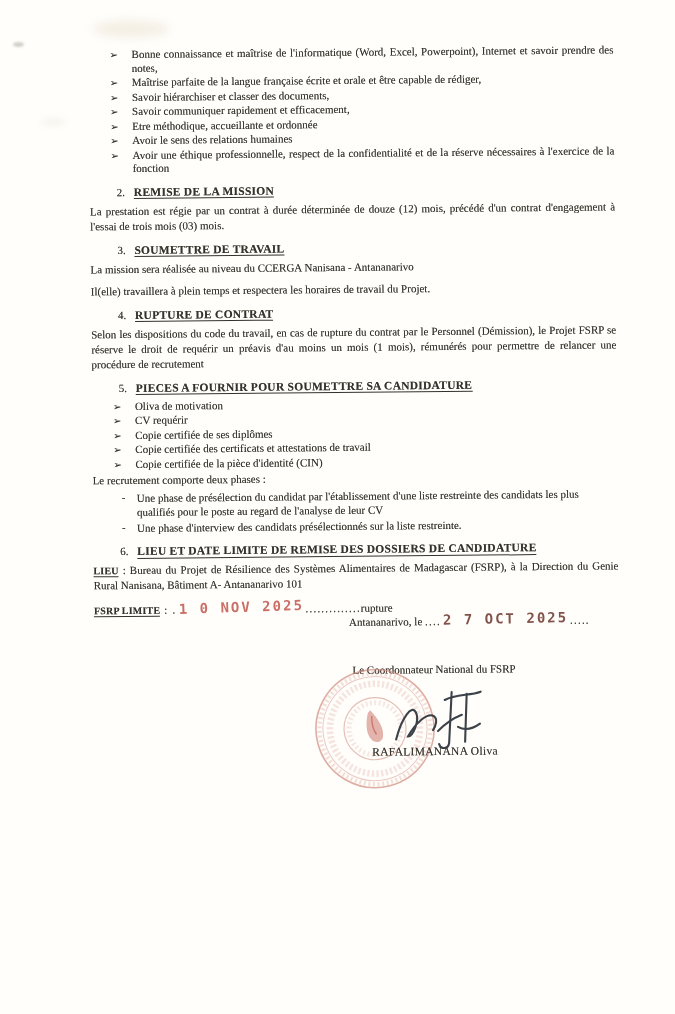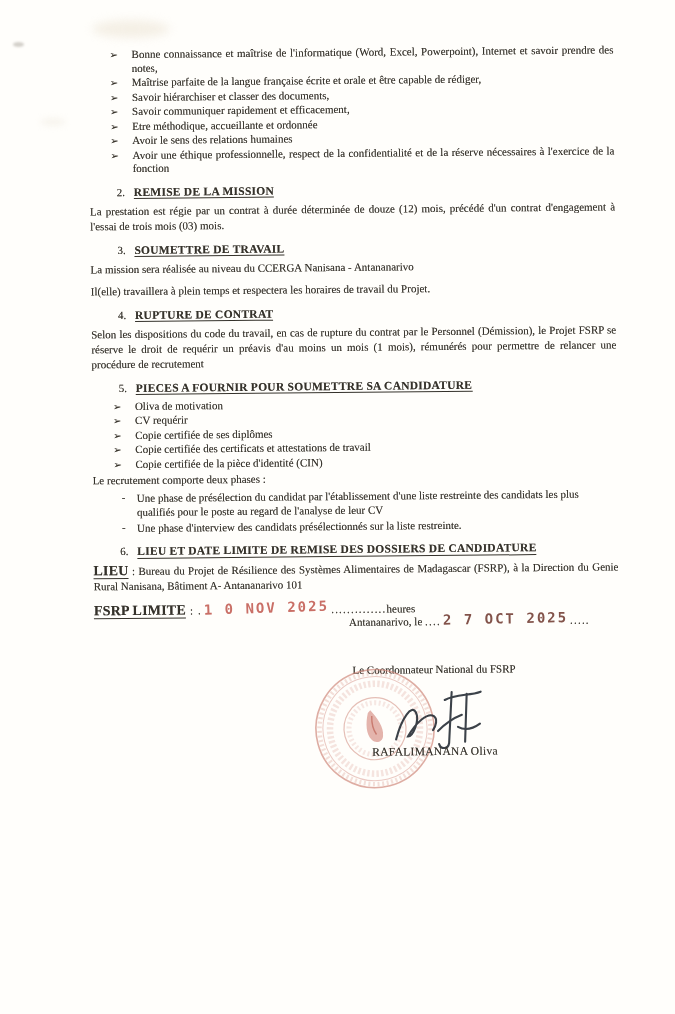--- a/index.html
+++ b/index.html
@@ -30,21 +30,21 @@
   .sec-num{display:inline-block;width:17px;font-size:11px;}
   .sec-title{font-weight:bold;font-size:11.5px;letter-spacing:.25px;border-bottom:1.5px solid #35322b;padding-bottom:0.5px;}
 
   p.para{margin:3px 0 3px 0;text-align:justify;}
   p.para.gap{margin-top:7px;}
 
   ul.dashlist{list-style:none;margin:1px 0 0 0;padding:0;}
   ul.dashlist li{position:relative;padding-left:44px;margin-bottom:2px;line-height:14px;text-align:left;}
   ul.dashlist li .dash{position:absolute;left:29px;top:-1px;}
 
-  .inline-label{font-weight:bold;font-size:14px;border-bottom:1.5px solid #35322b;letter-spacing:.2px;}
+  .inline-label{font-weight:bold;font-size:10px;border-bottom:1.5px solid #35322b;letter-spacing:.2px;}
   .date-line{margin-top:9px;white-space:nowrap;}
   .dots{letter-spacing:1.2px;color:#45413a;}
   .stamp-date{
     display:inline-block;font-family:"DejaVu Sans Mono",monospace;font-weight:bold;
     font-size:14px;letter-spacing:2px;text-shadow:none;
   }
   .stamp-red{color:#c5635a;transform:rotate(-1.3deg) translateY(-1px);opacity:.92;margin:0 2px;}
   .stamp-maroon{color:#7c4a41;transform:rotate(-0.6deg) translateY(-1px);opacity:.95;margin:0 2px;}
 
   .bottom-zone{position:absolute;left:0;top:0;width:675px;height:1014px;pointer-events:none;}
@@ -106,21 +106,21 @@
       <li><span class="dash">-</span><span>Une phase d'interview des candidats présélectionnés sur la liste restreinte.</span></li>
     </ul>
 
     <div class="sec-head">
       <span class="sec-num">6.</span><span class="sec-title">LIEU ET DATE LIMITE DE REMISE DES DOSSIERS DE CANDIDATURE</span>
     </div>
     <p class="para">
       <span class="inline-label">LIEU</span><span> :  Bureau du Projet de Résilience des Systèmes Alimentaires de Madagascar (FSRP), à la Direction du Genie Rural Nanisana, Bâtiment A- Antananarivo 101</span>
     </p>
     <p class="date-line">
-      <span class="inline-label">FSRP LIMITE</span><span class="dots"> : .</span><span class="stamp-date stamp-red">1 0  NOV  2025</span><span class="dots">..............</span><span>heures</span>
+      <span class="inline-label">FSRP LIMITE</span><span class="dots"> : .</span><span class="stamp-date stamp-red">1 0  NOV  2025</span><span class="dots">..............</span><span>rupture</span>
     </p>
 
     <div class="bottom-zone">
       <div class="place-date">
         <span>Antananarivo, le</span>
         <span class="dots">....</span><span class="stamp-date stamp-maroon">2 7  OCT  2025</span><span class="dots">.....</span>
       </div>
       <div class="coord-title">Le Coordonnateur National du FSRP</div>
 
       <div class="stamp-wrap">

